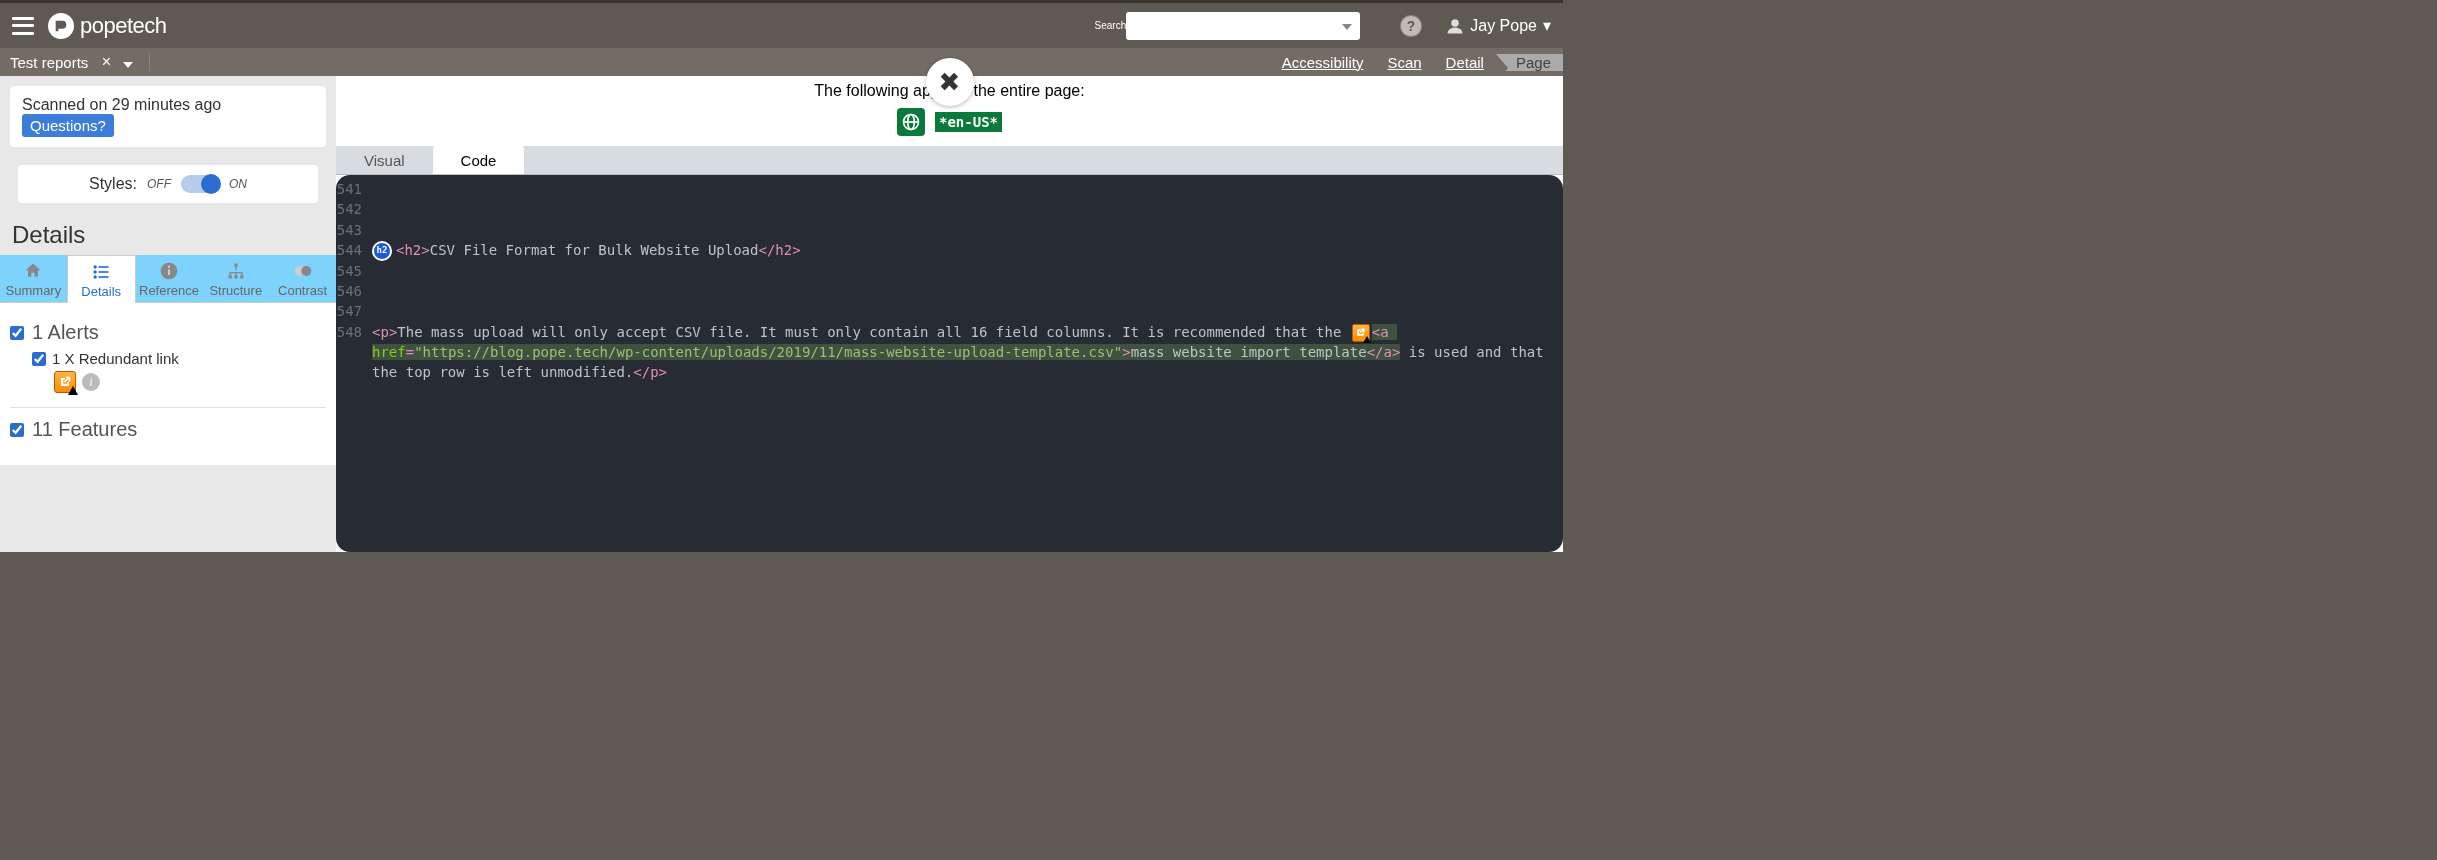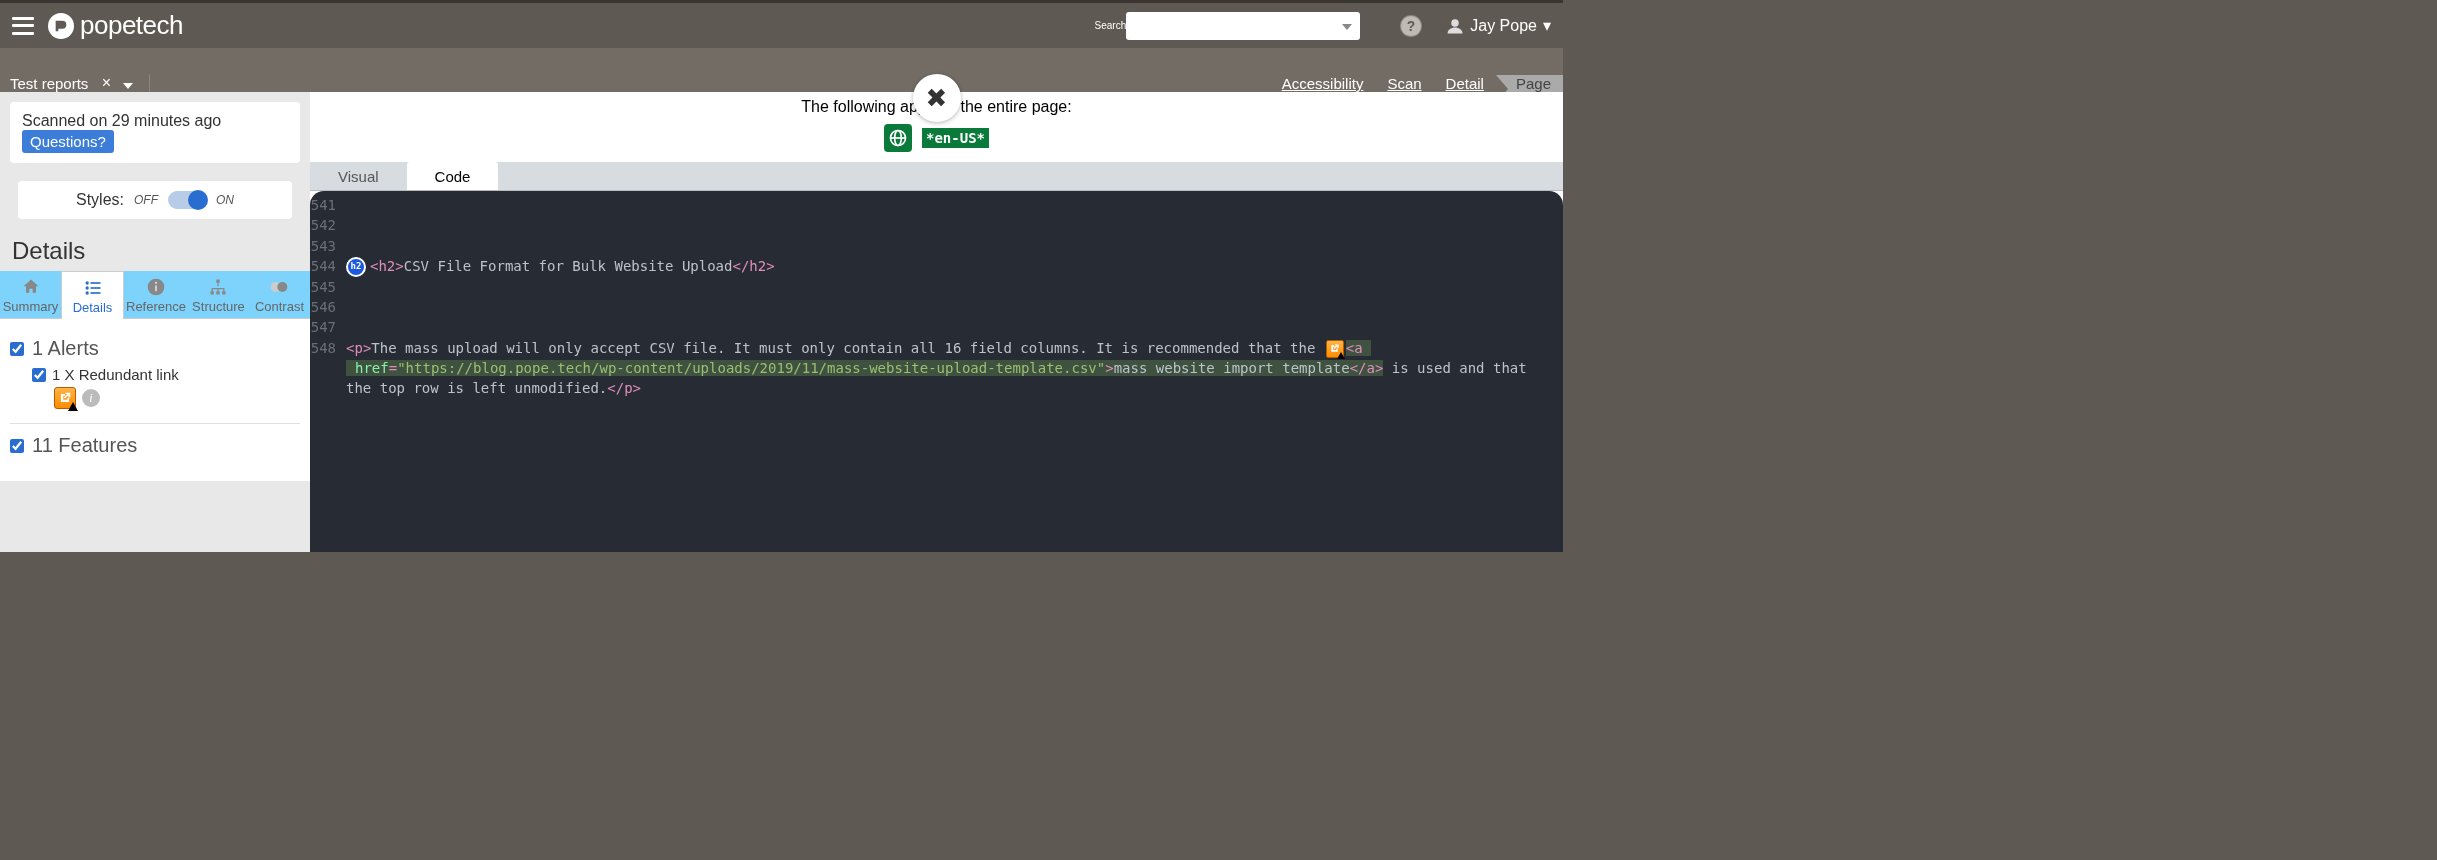--- a/index.html
+++ b/index.html
@@ -5,46 +5,46 @@
   * { box-sizing: border-box; margin: 0; padding: 0; }
   body { font-family: Arial, Helvetica, sans-serif; background: #5f5953; color: #333; width: 1563px; height: 552px; overflow: hidden; }
   
   
   .topbar { height: 48px; background: #5f5953; display: flex; align-items: center; padding: 0 12px; border-top: 3px solid #3a3530; }
   .hamburger { width: 22px; height: 18px; cursor: pointer; display: flex; flex-direction: column; justify-content: space-between; }
   .hamburger span { display: block; height: 3px; background: #fff; border-radius: 1px; }
   .brand { display: flex; align-items: center; margin-left: 14px; }
   .brand-icon { width: 26px; height: 26px; background: #fff; border-radius: 50%; display: flex; align-items: center; justify-content: center; margin-right: 6px; }
   .brand-icon svg { width: 16px; height: 16px; }
-  .brand-text { color: #fff; font-size: 26px; font-weight: 400; letter-spacing: -0.5px; }
+  .brand-text { color: #fff; font-size: 22px; font-weight: 400; letter-spacing: -0.5px; }
   .topbar-spacer { flex: 1; }
   .search-label { color: #ffffff; font-size: 10px; }
   .search-box { width: 234px; height: 28px; background: #fff; border: none; border-radius: 3px; padding: 0 24px 0 8px; position: relative; }
   .search-caret { position: relative; }
   .search-caret::after { content: ''; position: absolute; right: 8px; top: 12px; border-left: 5px solid transparent; border-right: 5px solid transparent; border-top: 6px solid #888; }
   .help-icon { width: 22px; height: 22px; background: #888; color: #5f5953; border-radius: 50%; display: flex; align-items: center; justify-content: center; font-weight: bold; margin-left: 40px; cursor: pointer; }
   .help-icon svg { width: 22px; height: 22px; fill: #ccc; }
   .user-menu { display: flex; align-items: center; color: #fff; margin-left: 24px; cursor: pointer; }
   .user-icon { width: 18px; height: 18px; margin-right: 6px; }
   .user-caret { margin-left: 6px; }
   
   
-  .secondbar { height: 44px; background: #726c65; display: flex; align-items: flex-end; position: relative; }
+  .secondbar { height: 28px; background: #726c65; display: flex; align-items: center; position: relative; }
   .tab-chip { display: flex; align-items: center; color: #fff; padding: 0 10px; font-size: 15px; border-right: 1px solid #8a847d; position: relative; min-width: 150px; }
   .tab-close { margin-left: auto; padding: 0 6px; cursor: pointer; font-size: 16px; }
   .tab-dd { padding: 0 6px; cursor: pointer; }
   .tab-dd::after { content: ''; display: inline-block; border-left: 5px solid transparent; border-right: 5px solid transparent; border-top: 6px solid #fff; }
   .breadcrumbs { margin-left: auto; display: flex; align-items: stretch; }
   .crumb { display: flex; align-items: center; color: #fff; font-size: 15px; text-decoration: underline; padding: 0 12px; cursor: pointer; }
   .crumb-last { background: #aaa; color: #444; text-decoration: none; position: relative; padding-left: 20px; }
   .crumb-last::before { content: ''; position: absolute; left: 0; top: 0; border-top: 14px solid transparent; border-bottom: 14px solid transparent; border-left: 12px solid #726c65; }
   
   
   .main { display: flex; height: calc(100% - 48px - 28px); }
-  .left { width: 310px; background: #e8e8e8; overflow-y: auto; position: relative; }
+  .left { width: 336px; background: #e8e8e8; overflow-y: auto; position: relative; }
   .right { flex: 1; background: #fff; display: flex; flex-direction: column; position: relative; }
   
   
   .close-circle { position: absolute; top: -18px; left: 50%; transform: translateX(-50%); width: 48px; height: 48px; background: #fff; border-radius: 50%; display: flex; align-items: center; justify-content: center; font-size: 26px; color: #333; cursor: pointer; box-shadow: 0 1px 4px rgba(0,0,0,0.3); z-index: 5; }
   
   
   .scan-info { background: #fff; border-radius: 4px; padding: 10px 12px; margin: 10px; display: flex; align-items: center; flex-wrap: wrap; }
   .scan-text { font-size: 16px; color: #333; margin-right: 6px; }
   .questions-btn { background: #3b7dd8; color: #fff; border-radius: 3px; padding: 3px 8px; font-size: 15px; cursor: pointer; }
   .styles-row { background: #fff; border-radius: 4px; margin: 18px; padding: 10px 12px; display: flex; align-items: center; justify-content: center; gap: 10px; }
@@ -78,21 +78,21 @@
   .lang-badge { background: #0a7a3a; color: #fff; font-size: 14px; padding: 2px 4px; font-weight: bold; font-family: monospace; }
   .code-tabs { display: flex; background: #d7dce0; border-bottom: 1px solid #bbb; }
   .code-tab { padding: 6px 28px 5px; font-size: 15px; color: #555; cursor: pointer; }
   .code-tab.active { background: #fff; color: #000; border-top-left-radius: 3px; border-top-right-radius: 3px; }
   .code-area { flex: 1; background: #272b33; color: #bcc2cc; font-family: "Menlo","Consolas",monospace; font-size: 14px; overflow: auto; padding: 4px 0 10px 0; position: relative; line-height: 1.45; border-radius: 14px; }
   .code-line { display: flex; }
   .ln { width: 36px; text-align: right; color: #6a6f78; padding-right: 10px; flex-shrink: 0; user-select: none; }
   .lc { flex: 1; white-space: pre-wrap; padding-right: 12px; }
   .tag-b { color: #e18dbb; }
   .tag-n { color: #e18dbb; }
-  .attr { color: #86efac; padding-left: 9px; }
+  .attr { color: #84cc16; }
   .str { color: #9bbf73; }
   .txt { color: #bcc2cc; }
   .hl { background: #3e523f; }
   .h2-badge { display: inline-flex; width: 20px; height: 20px; background: #1b5adf; border: 2px solid #fff; border-radius: 50%; color: #fff; font-size: 9px; font-weight: bold; align-items: center; justify-content: center; margin-right: 4px; vertical-align: middle; }
   .inline-alert { display: inline-flex; width: 18px; height: 18px; background: linear-gradient(#ffb347,#ff8c00); border: 1px solid #b35c00; border-radius: 2px; align-items: center; justify-content: center; vertical-align: middle; margin: 0 2px; position: relative; }
   .inline-alert svg { width: 11px; height: 11px; fill: #fff; }
   .inline-alert::after { content: ''; position: absolute; bottom: -2px; right: -2px; width: 0; height: 0; border-left: 4px solid transparent; border-right: 4px solid transparent; border-bottom: 7px solid #000; }
   .left::-webkit-scrollbar, .code-area::-webkit-scrollbar { width: 14px; }
   .left::-webkit-scrollbar-thumb, .code-area::-webkit-scrollbar-thumb { background: #aaa; border-radius: 2px; }
   .left::-webkit-scrollbar-track, .code-area::-webkit-scrollbar-track { background: #eee; }

